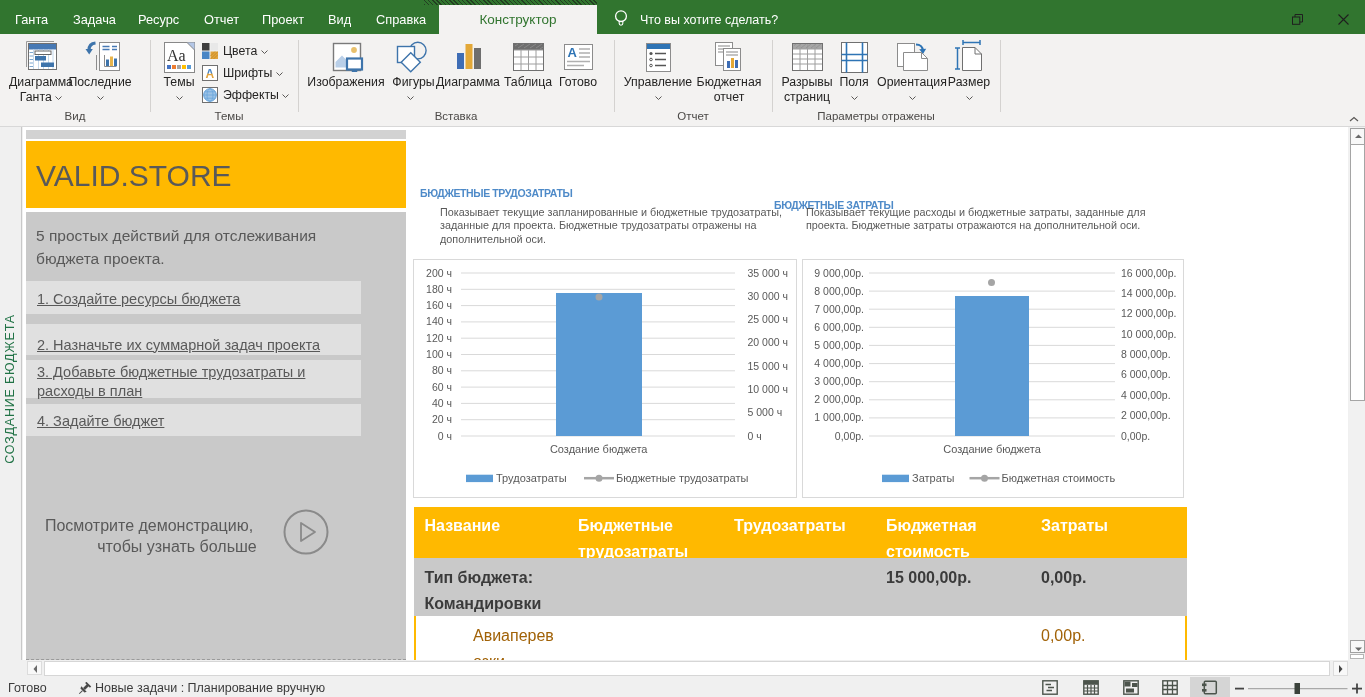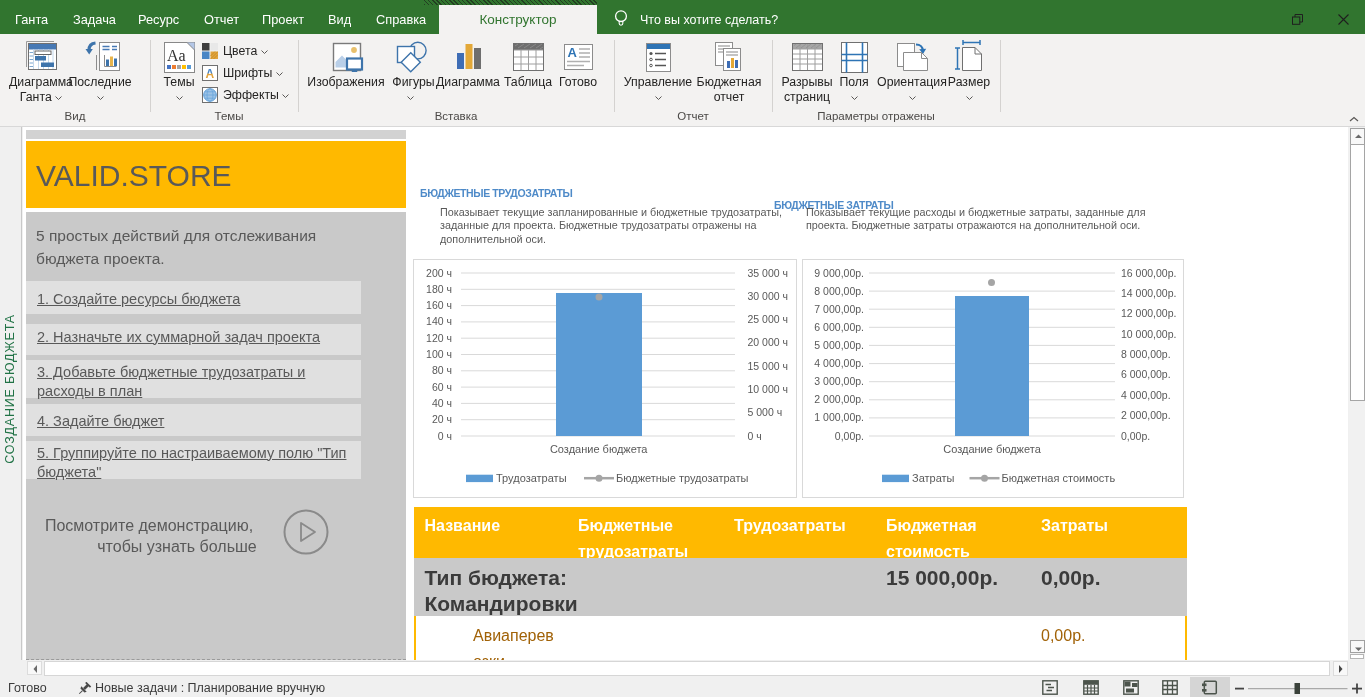--- a/index.html
+++ b/index.html
@@ -34,21 +34,21 @@
 .linkrow span { text-decoration:underline; }
 #demo1 { position:absolute; left:0px; top:305px; width:246px; text-align:center; color:#595959; font-size:16px; }
 #demo2 { position:absolute; left:17px; top:326px; width:268px; text-align:center; color:#595959; font-size:16px; }
 
 #mainarea { position:absolute; left:406px; top:127px; width:942px; height:533px; background:#fff; }
 .charttitle { position:absolute; top:187px; font-size:10.5px; font-weight:bold; color:#4e8ac8; letter-spacing:-0.4px; }
 .chartdesc { position:absolute; top:205.5px; font-size:10.8px; line-height:13.6px; color:#595959; }
 .chartcard { position:absolute; top:259px; height:239px; background:#fff; border:1px solid #d9d9d9; }
 
 #tblheader { position:absolute; left:414px; top:507px; width:773px; height:51px; background:#ffb900; color:#fff; font-weight:bold; font-size:16px; line-height:25.5px; }
-#tblgray { position:absolute; left:414px; top:558px; width:773px; height:58px; background:#c9c9c9; color:#3b3b3b; font-weight:bold; font-size:21px; line-height:25.5px; }
+#tblgray { position:absolute; left:414px; top:558px; width:773px; height:58px; background:#c9c9c9; color:#3b3b3b; font-weight:bold; font-size:16px; line-height:25.5px; }
 #tblwhite { position:absolute; left:414px; top:616px; width:773px; height:44px; background:#fff; border-left:2px solid #ffb900; border-right:2px solid #ffb900; font-size:16px; line-height:25.5px; color:#a16207; }
 .tc { position:absolute; white-space:nowrap; }
 
 #vscroll { position:absolute; left:1349px; top:127px; width:16px; height:533px; background:#f1f1f1; }
 .sbtn { position:absolute; background:#f8f8f8; border:1px solid #dcdcdc; color:#6a6a6a; }
 #vthumb { position:absolute; left:1350px; top:144px; width:15px; height:257px; background:#fff; border:1px solid #a5a5a5; }
 #hscrollrow { position:absolute; left:0; top:660px; width:1365px; height:17px; background:#f0f0f0; }
 #htrack { position:absolute; left:44px; top:661px; width:1286px; height:15px; background:#fff; border:1px solid #d6d6d6; }
 #statusbar { position:absolute; left:0; top:677px; width:1365px; height:32px; background:#f0f0f0; font-size:12.5px; color:#3b3b3b; }
 </style>
@@ -299,30 +299,27 @@
 <div id="sidegraybar"></div>
 <div id="yellowbox">
     <div id="validstore">VALID.STORE</div>
   </div>
 <div id="graypanel">
   <div id="steps">5 простых действий для отслеживания<br>бюджета проекта.</div>
   <div class="linkrow" style="top:69px;height:33px;">
       <span style="position:absolute;left:11px;top:9px;">1. Создайте ресурсы бюджета</span>
     </div>
   <div class="linkrow" style="top:111.5px;height:31px;">
-      <span style="position:absolute;left:11px;top:4px;">2. Назначьте их суммарной задач проекта</span>
+      <span style="position:absolute;left:11px;top:12px;">2. Назначьте их суммарной задач проекта</span>
     </div>
   <div class="linkrow" style="top:148px;height:38px;">
       <span style="position:absolute;left:11px;top:3px;">3. Добавьте бюджетные трудозатраты и<br>расходы в план</span>
     </div>
   <div class="linkrow" style="top:192px;height:32px;">
       <span style="position:absolute;left:11px;top:8px;">4. Задайте бюджет</span>
-    </div>
-  <div class="linkrow" style="top:228.5px;height:38px;">
-      <span style="position:absolute;left:11px;top:3px;">5. Группируйте по настраиваемому полю "Тип<br>бюджета"</span>
     </div>
   <div id="demo1">Посмотрите демонстрацию,</div>
   <div id="demo2">чтобы узнать больше</div>
   <svg class="abs" style="left:257px;top:297px;" width="46" height="46" viewBox="0 0 46 46">
     <circle cx="23" cy="23" r="21.5" fill="none" stroke="#8a8a8a" stroke-width="2"></circle>
     <path d="M18 14 L32 23 L18 32 Z" fill="none" stroke="#8a8a8a" stroke-width="1.8" stroke-linejoin="round"></path>
   </svg>
 </div>
 
 <div id="mainarea"></div>

